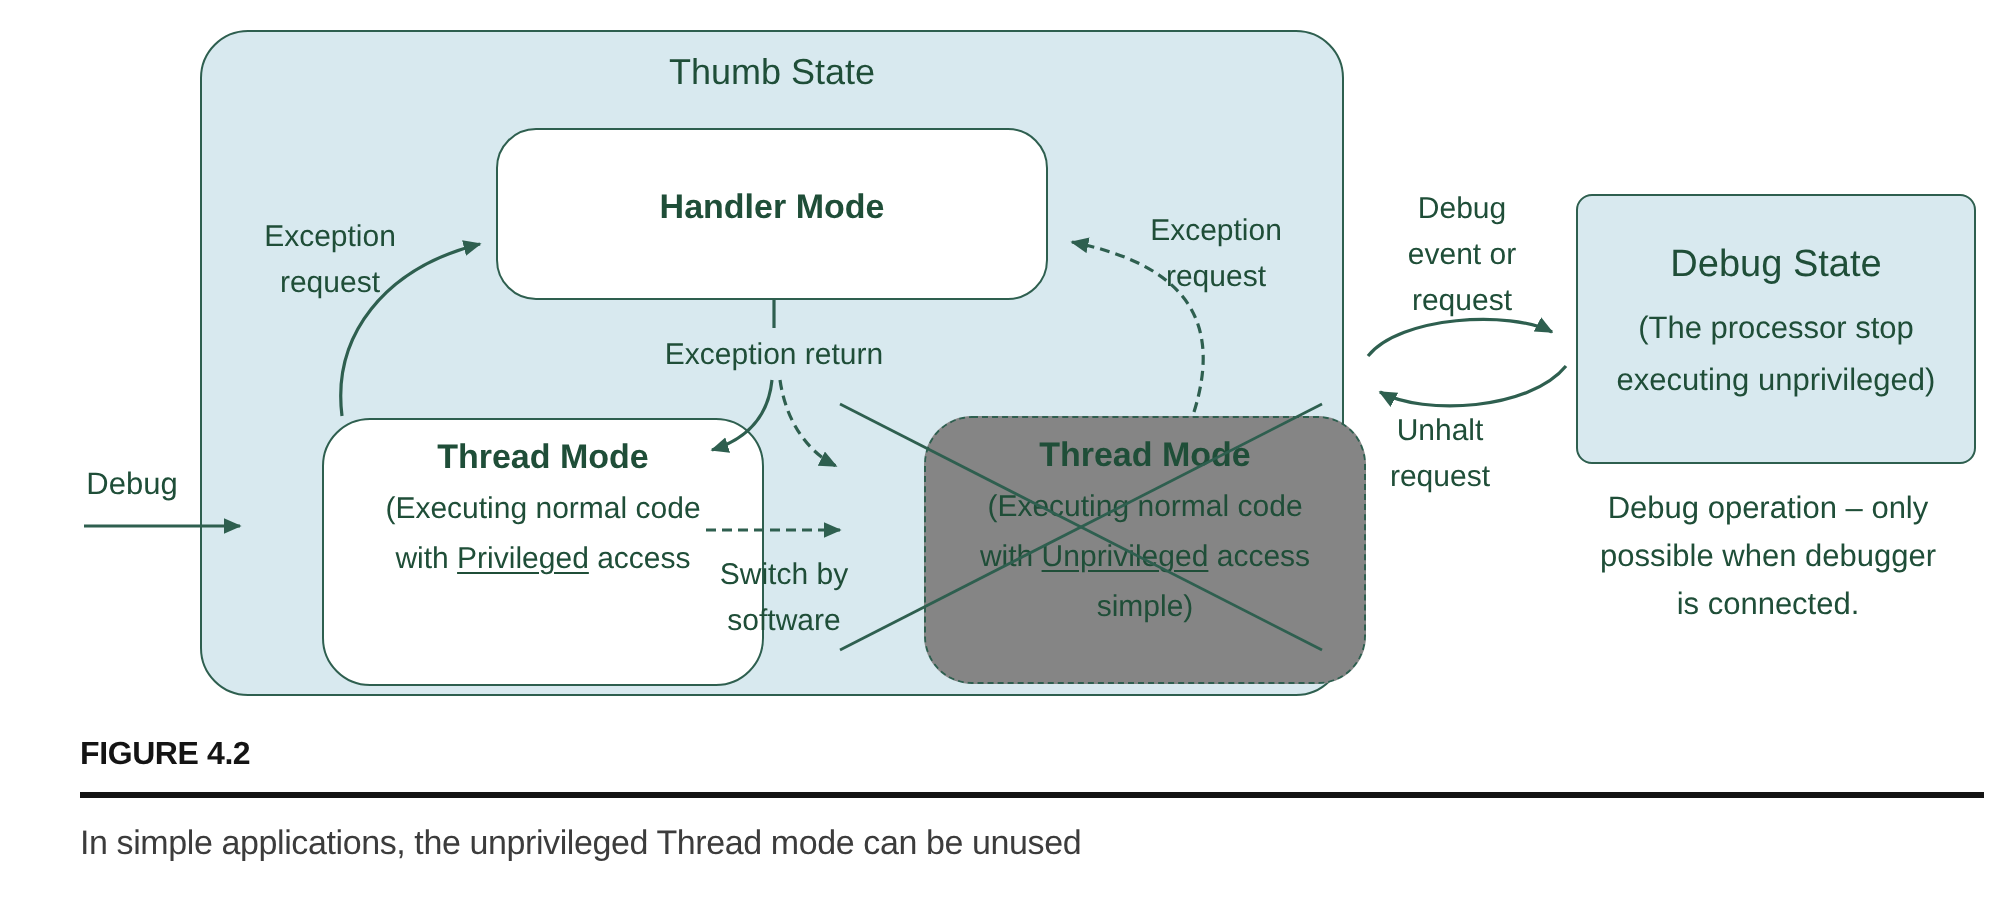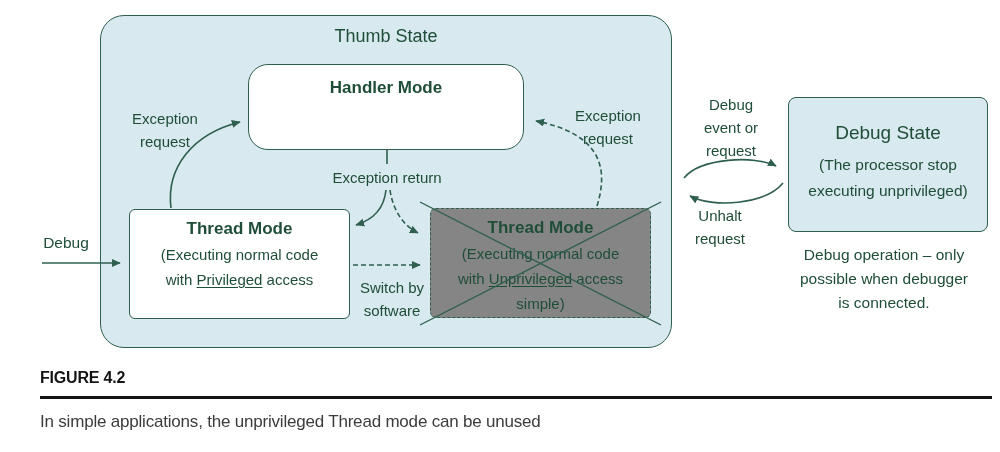--- a/index.html
+++ b/index.html
@@ -35,33 +35,34 @@
     left: 100px; top: 26px; width: 572px;
     text-align: center; font-size: 18px; z-index: 2;
   }
   .handler-box {
     left: 248px; top: 64px; width: 276px; height: 86px;
     background: #fff;
     border: 1.6px solid var(--line);
     border-radius: 20px;
     box-sizing: border-box;
     display: flex; flex-direction: column; align-items: center;
-    padding-top: 13px; gap: 6px;
+    padding-top: 29px; gap: 6px;
     z-index: 2;
   }
   .handler-box .title { font-size: 17px; font-weight: bold; }
   .handler-box .sub   { font-size: 15px; }
 
   .thread-box {
-    width: 221px; height: 110px;
-    border-radius: 6px;
+    width: 221px; height: 134px;
+    border-radius: 24px;
     box-sizing: border-box;
     text-align: center;
     padding-top: 6px;
     z-index: 2;
+    margin-left: 32px;
   }
   .thread-box .title { font-size: 17px; font-weight: bold; line-height: 26px; }
   .thread-box .bline { font-size: 15px; line-height: 25px; }
   .thread-priv {
     left: 129px; top: 209px;
     background: #fff;
     border: 1.6px solid var(--line);
   }
   .thread-unpriv {
     left: 430px; top: 208px;

